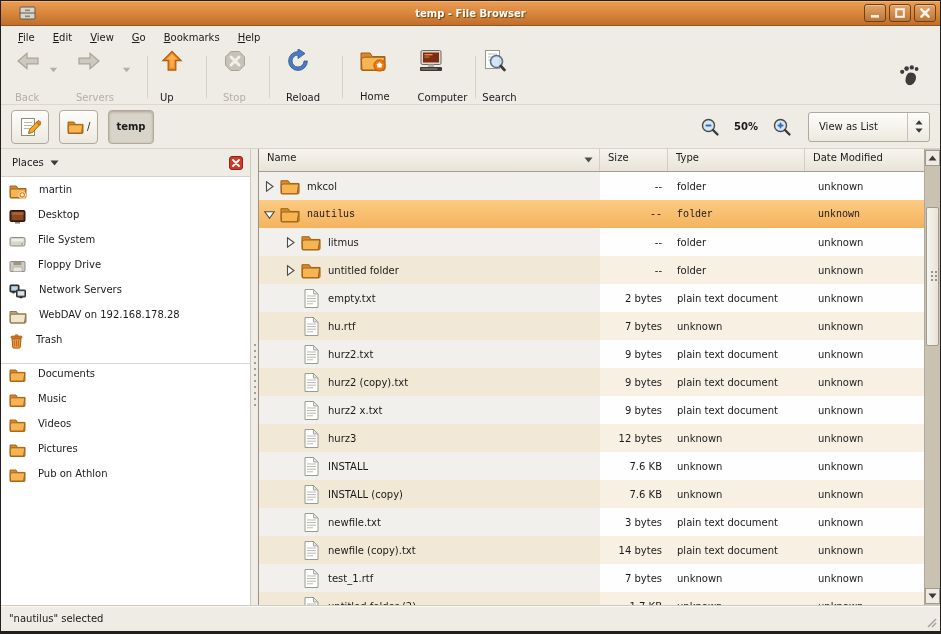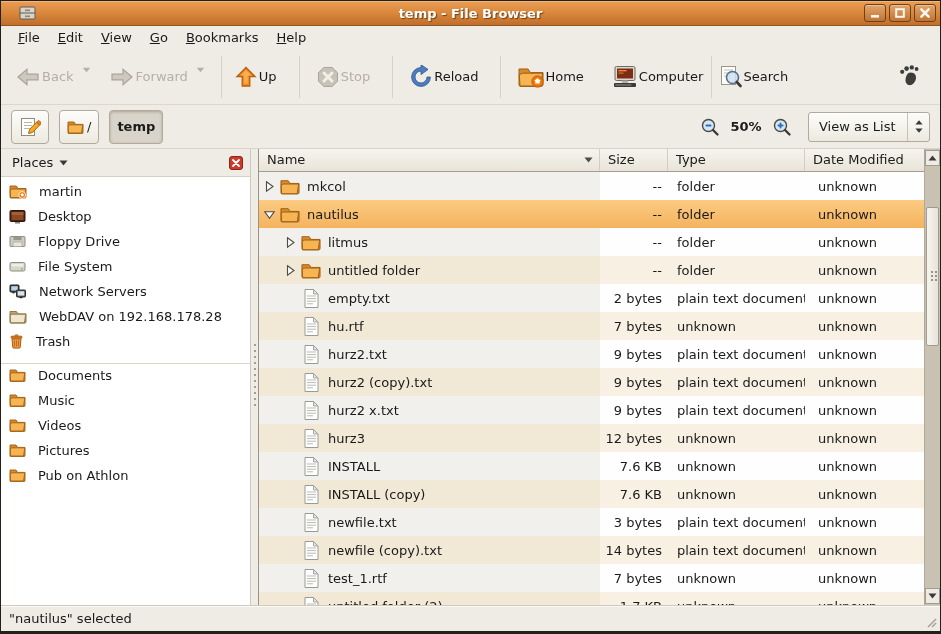--- a/index.html
+++ b/index.html
@@ -1,19 +1,19 @@
 <!DOCTYPE html>
 <html><head>
 <meta charset="utf-8">
 <style>
   html,body{margin:0;padding:0;background:#ffffff;}
   *{box-sizing:border-box;}
   .window{
     position:relative;width:941px;height:634px;
-    font-family:"DejaVu Sans","Liberation Sans",sans-serif;font-size:13px;color:#1a1a1a;
+    font-family:"DejaVu Sans","Liberation Sans",sans-serif;font-size:10px;color:#1a1a1a;
     background:#efebe5;border:1px solid #23201b;border-bottom:3px solid #23201b;overflow:hidden;
   }
   
   .titlebar{position:absolute;top:0;left:0;right:0;height:25px;
     background:linear-gradient(#eb9d55 0%,#db8a3d 45%,#c06e2b 100%);
     border-bottom:1px solid #8e5620;display:flex;align-items:center;padding:0 4px;
     box-shadow:inset 0 1px 0 #f3b679;}
   .title-text{position:absolute;left:0;right:0;text-align:center;font-weight:bold;color:#fff;
     text-shadow:1px 1px 1px #6e4212;pointer-events:none;}
   .win-icon{width:18px;height:16px;margin-left:14px;z-index:2;}
@@ -22,21 +22,21 @@
     background:linear-gradient(#e2a66c,#bf7434);border:1px solid #6e4013;
     box-shadow:inset 0 1px 0 #efc093;display:flex;align-items:center;justify-content:center;}
   
   .menubar{position:absolute;top:25px;left:0;right:0;height:23px;display:flex;align-items:center;padding-left:8px;}
   .menu-item{padding:3px 9px;}
   .u{text-decoration:underline;}
   
   .toolbar{position:absolute;top:48px;left:0;right:0;height:56px;display:flex;align-items:center;
     padding:0 8px;border-bottom:1px solid #dcd8ce;}
   .tool-group{display:flex;align-items:flex-end;}
-  .tool-btn{display:flex;flex-direction:row;align-items:center;gap:1px;padding:3px 6px;border-radius:3px;}
+  .tool-btn{display:flex;flex-direction:column;gap:17px;padding:3px 6px;border-radius:3px;}
   .tool-btn .tb-label{line-height:15px;}
   .tool-btn.disabled .tb-label{color:#b4b0a6;}
   .drop-chevron{align-self:center;margin:0 2px 14px 2px;}
   .tb-sep{width:1px;height:42px;background:#d6d2c8;align-self:center;}
   .gnome-logo{margin-left:auto;margin-right:10px;align-self:center;}
   
   .locationbar{position:absolute;top:104px;left:0;right:0;height:44px;display:flex;align-items:center;
     padding:0 10px;border-bottom:1px solid #d8d4ca;}
   .loc-btn{height:34px;min-width:36px;border:1px solid #b1a99b;border-radius:4px;
     background:linear-gradient(#fdfcfa,#ecead f) ;background:linear-gradient(#fdfcfa,#eceadf);
@@ -76,21 +76,21 @@
   .frow{height:28px;display:flex;align-items:stretch;white-space:nowrap;}
   .cell{display:flex;align-items:center;overflow:hidden;}
   .cell.c-name{width:341px;}
   .cell.c-size{width:68px;justify-content:flex-end;padding-right:6px;}
   .cell.c-type{width:137px;padding-left:9px;}
   .cell.c-date{flex:1;padding-left:13px;}
   .frow.even .c-name{background:#f2f0ec;}
   .frow.even .c-size,.frow.even .c-type,.frow.even .c-date{background:#fefefe;}
   .frow.odd .c-name{background:#f1e8d6;}
   .frow.odd .c-size,.frow.odd .c-type,.frow.odd .c-date{background:#f8f1e3;}
-  .frow.selected{background:linear-gradient(#fccb82,#f4b35e);}
+  .frow.selected{background:linear-gradient(#fccb82,#f4b35e);font-family:Liberation Mono, monospace;}
   .frow.selected .c-name,.frow.selected .c-size,.frow.selected .c-type,.frow.selected .c-date{background:transparent;}
   .expander{width:13px;height:13px;flex:0 0 13px;margin-right:4px;}
   .exp-spacer{width:13px;flex:0 0 13px;margin-right:4px;}
   .row-icon{width:20px;height:20px;flex:0 0 20px;margin-right:7px;display:flex;align-items:center;justify-content:center;}
   
   .vscroll{position:absolute;right:0;top:0;bottom:0;width:16px;background:#c9c1b2;border-left:1px solid #b0a898;}
   .sb-btn{position:absolute;left:0;right:0;height:16px;background:#eeebe4;border:1px solid #a39b8d;
     display:flex;align-items:center;justify-content:center;}
   .sb-btn.up{top:1px;}
   .sb-btn.down{bottom:1px;}
@@ -169,21 +169,21 @@
           </svg>
         </span>
       </div>
       <div class="tool-group" style="margin-left:10px">
         <div class="tool-btn disabled">
       <span>
             <svg width="26" height="24" viewBox="0 0 26 24">
               <path d="M3 9.2 v5.6 H14 v4.8 L23 12 l-9 -7.6 v4.8 Z" fill="#cdc9bf" stroke="#a8a49a" stroke-width="1.2"></path>
             </svg>
           </span>
-      <span class="tb-label">Forward</span>
+      <span class="tb-label">Servers</span>
         </div>
         <span class="drop-chevron">
           <svg width="9" height="6" viewBox="0 0 9 6">
             <path d="M0.8 0.8 h7.4 L4.5 5.2 Z" fill="#b4b0a6"></path>
           </svg>
         </span>
       </div>
       <div class="tb-sep" style="margin-left:14px"></div>
       <div class="tool-btn " style="margin-left:6px">
       <span>
@@ -361,36 +361,36 @@
                 <rect x="2.6" y="3" width="11.8" height="8" fill="#8a4a26"></rect>
                 <rect x="2.6" y="3" width="11.8" height="3" fill="#a65e32"></rect>
                 <rect x="6" y="13" width="5" height="1.6" fill="#8f8b80"></rect>
               </svg>
             </span>
     <span>Desktop</span>
           </div>
           <div class="side-item">
     <span>
               <svg width="17" height="14" viewBox="0 0 17 14">
+                <rect x="1" y="3.5" width="15" height="8.5" rx="1.5" fill="#d8d5cc" stroke="#8f8b80"></rect>
+                <rect x="2.5" y="5" width="12" height="2.4" rx="1" fill="#efede8"></rect>
+                <circle cx="13" cy="10" r="0.9" fill="#7bbf6a"></circle>
+              </svg>
+            </span>
+    <span>File System</span>
+          </div>
+          <div class="side-item">
+    <span>
+              <svg width="17" height="14" viewBox="0 0 17 14">
                 <rect x="1" y="2.5" width="15" height="10" rx="1" fill="#cfccc3" stroke="#8f8b80"></rect>
                 <rect x="4.5" y="2.5" width="8" height="3.6" fill="#9a968c"></rect>
                 <rect x="4" y="8" width="9" height="4.5" fill="#e8e6e0" stroke="#a8a49a" stroke-width="0.7"></rect>
               </svg>
             </span>
     <span>Floppy Drive</span>
-          </div>
-          <div class="side-item">
-    <span>
-              <svg width="17" height="14" viewBox="0 0 17 14">
-                <rect x="1" y="3.5" width="15" height="8.5" rx="1.5" fill="#d8d5cc" stroke="#8f8b80"></rect>
-                <rect x="2.5" y="5" width="12" height="2.4" rx="1" fill="#efede8"></rect>
-                <circle cx="13" cy="10" r="0.9" fill="#7bbf6a"></circle>
-              </svg>
-            </span>
-    <span>File System</span>
           </div>
           <div class="side-item">
     <span>
               <svg width="18" height="15" viewBox="0 0 18 15">
                 <rect x="1" y="1" width="9" height="7" rx="0.8" fill="#3e3e3a" stroke="#23231f"></rect>
                 <rect x="2.2" y="2.2" width="6.6" height="4.4" fill="#bcd3e8"></rect>
                 <rect x="7.5" y="6" width="9" height="7" rx="0.8" fill="#55554f" stroke="#2e2e2a"></rect>
                 <rect x="8.7" y="7.2" width="6.6" height="4.4" fill="#d4e4f2"></rect>
                 <rect x="3.5" y="8" width="2" height="1.4" fill="#23231f"></rect>
                 <rect x="10.5" y="13" width="3" height="1.2" fill="#23231f"></rect>

